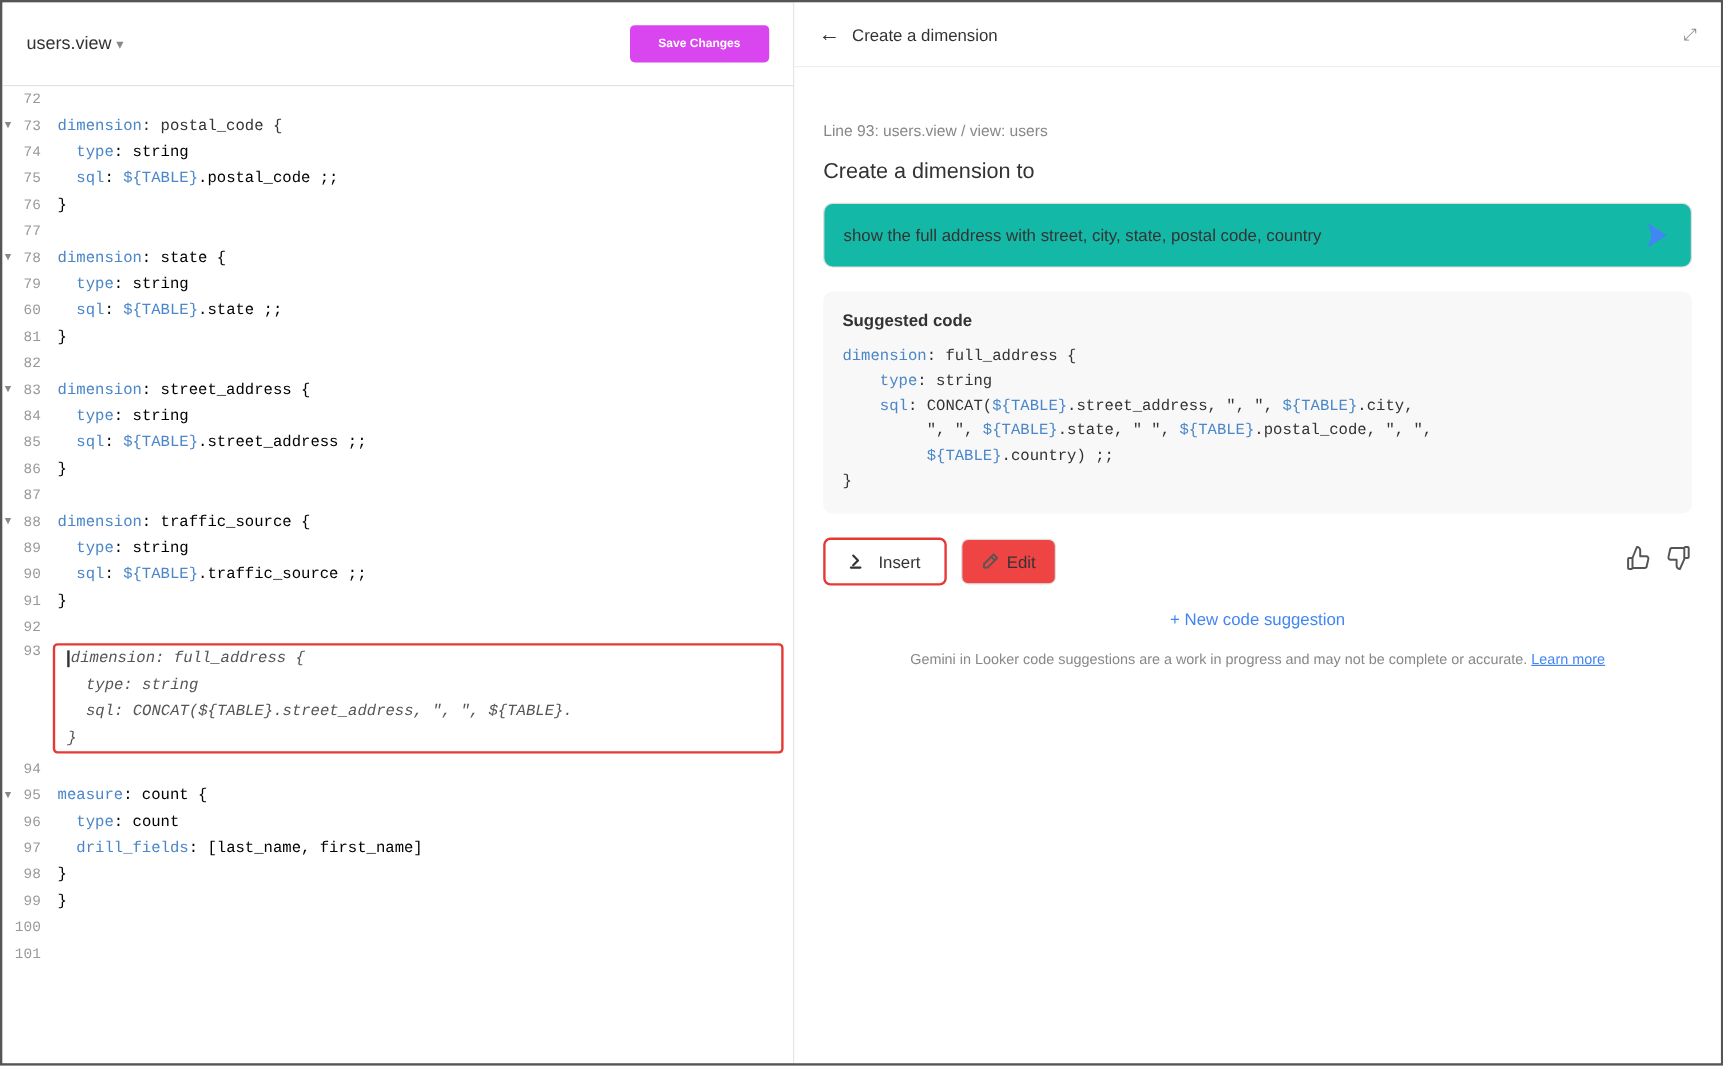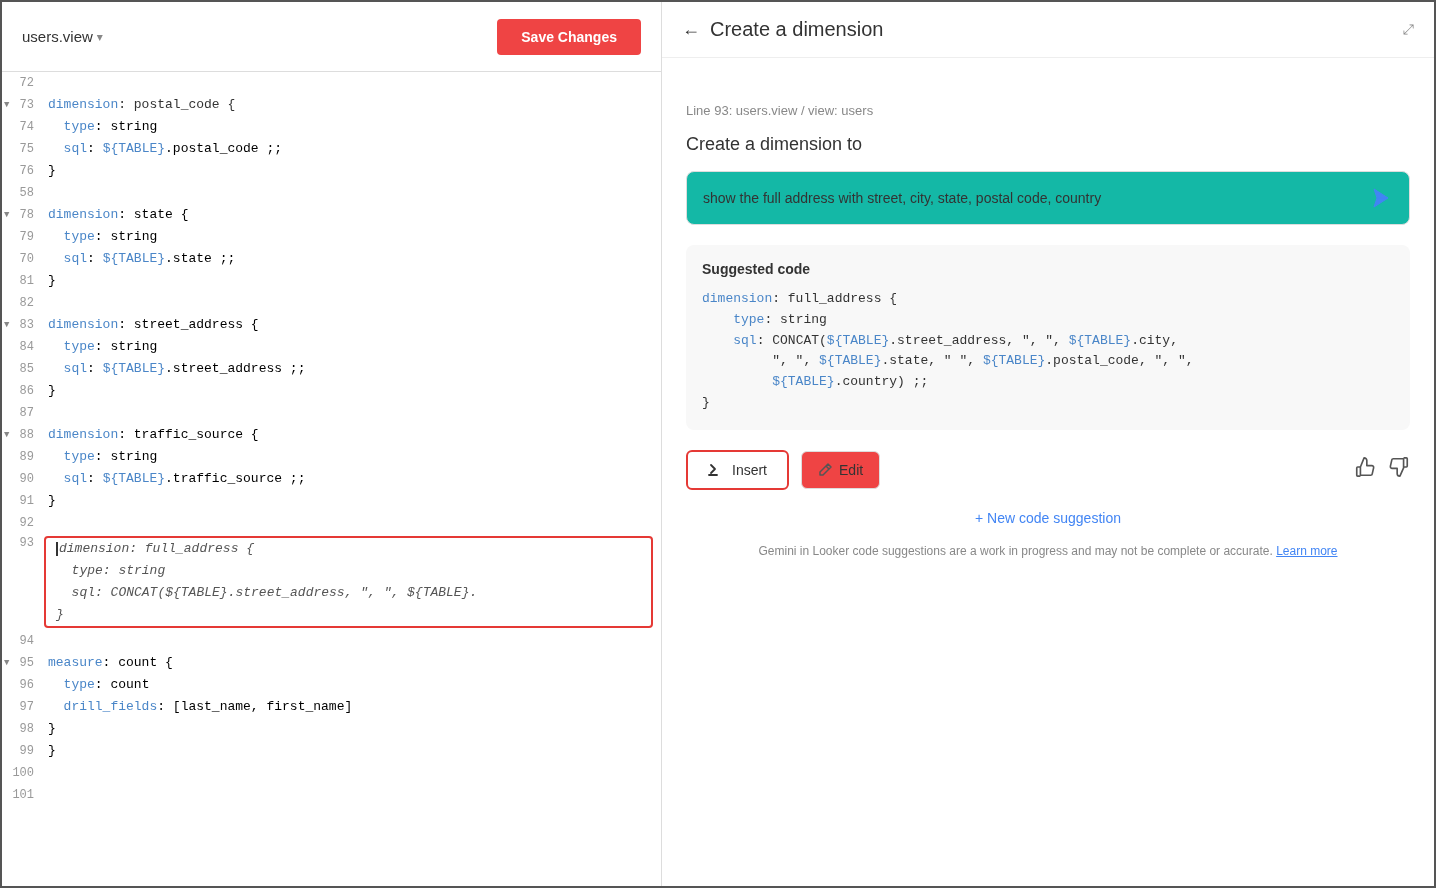--- a/index.html
+++ b/index.html
@@ -38,26 +38,26 @@
       color: #333;
       display: flex;
       align-items: center;
       gap: 4px;
     }
     .file-title .dropdown-arrow {
       color: #888;
       font-size: 12px;
     }
     .save-btn {
-      background: #ef4444;
+      background: #d946ef;
       color: #fff;
       border: none;
       border-radius: 4px;
       padding: 10px 24px;
-      font-size: 14px;
+      font-size: 10px;
       font-weight: 600;
       cursor: pointer;
     }
     .code-area {
       flex: 1;
       overflow-y: auto;
       background: #fff;
       font-family: 'Courier New', Courier, monospace;
       font-size: 13px;
     }
@@ -130,21 +130,21 @@
       display: flex;
       align-items: center;
       gap: 10px;
     }
     .back-arrow {
       font-size: 18px;
       color: #333;
       cursor: pointer;
     }
     .panel-title {
-      font-size: 20px;
+      font-size: 14px;
       font-weight: 500;
       color: #333;
     }
     .expand-icon {
       color: #888;
       font-size: 14px;
       cursor: pointer;
     }
     .right-content {
       padding: 20px 24px;
@@ -310,33 +310,33 @@
       </div>
       <div class="code-line">
         <div class="line-num">75</div>
         <div class="code-content">  <span class="kw-sql">sql</span>: <span class="kw-table">${TABLE}</span>.postal_code ;;</div>
       </div>
       <div class="code-line">
         <div class="line-num">76</div>
         <div class="code-content">}</div>
       </div>
       <div class="code-line">
-        <div class="line-num">58</div>
+        <div class="line-num">77</div>
         <div class="code-content"></div>
       </div>
       <div class="code-line">
         <div class="line-num"><span class="fold-arrow">▼</span>78</div>
         <div class="code-content"><span class="kw-dimension">dimension</span>: state {</div>
       </div>
       <div class="code-line">
         <div class="line-num">79</div>
         <div class="code-content">  <span class="kw-type">type</span>: string</div>
       </div>
       <div class="code-line">
-        <div class="line-num">70</div>
+        <div class="line-num">60</div>
         <div class="code-content">  <span class="kw-sql">sql</span>: <span class="kw-table">${TABLE}</span>.state ;;</div>
       </div>
       <div class="code-line">
         <div class="line-num">81</div>
         <div class="code-content">}</div>
       </div>
       <div class="code-line">
         <div class="line-num">82</div>
         <div class="code-content"></div>
       </div>

